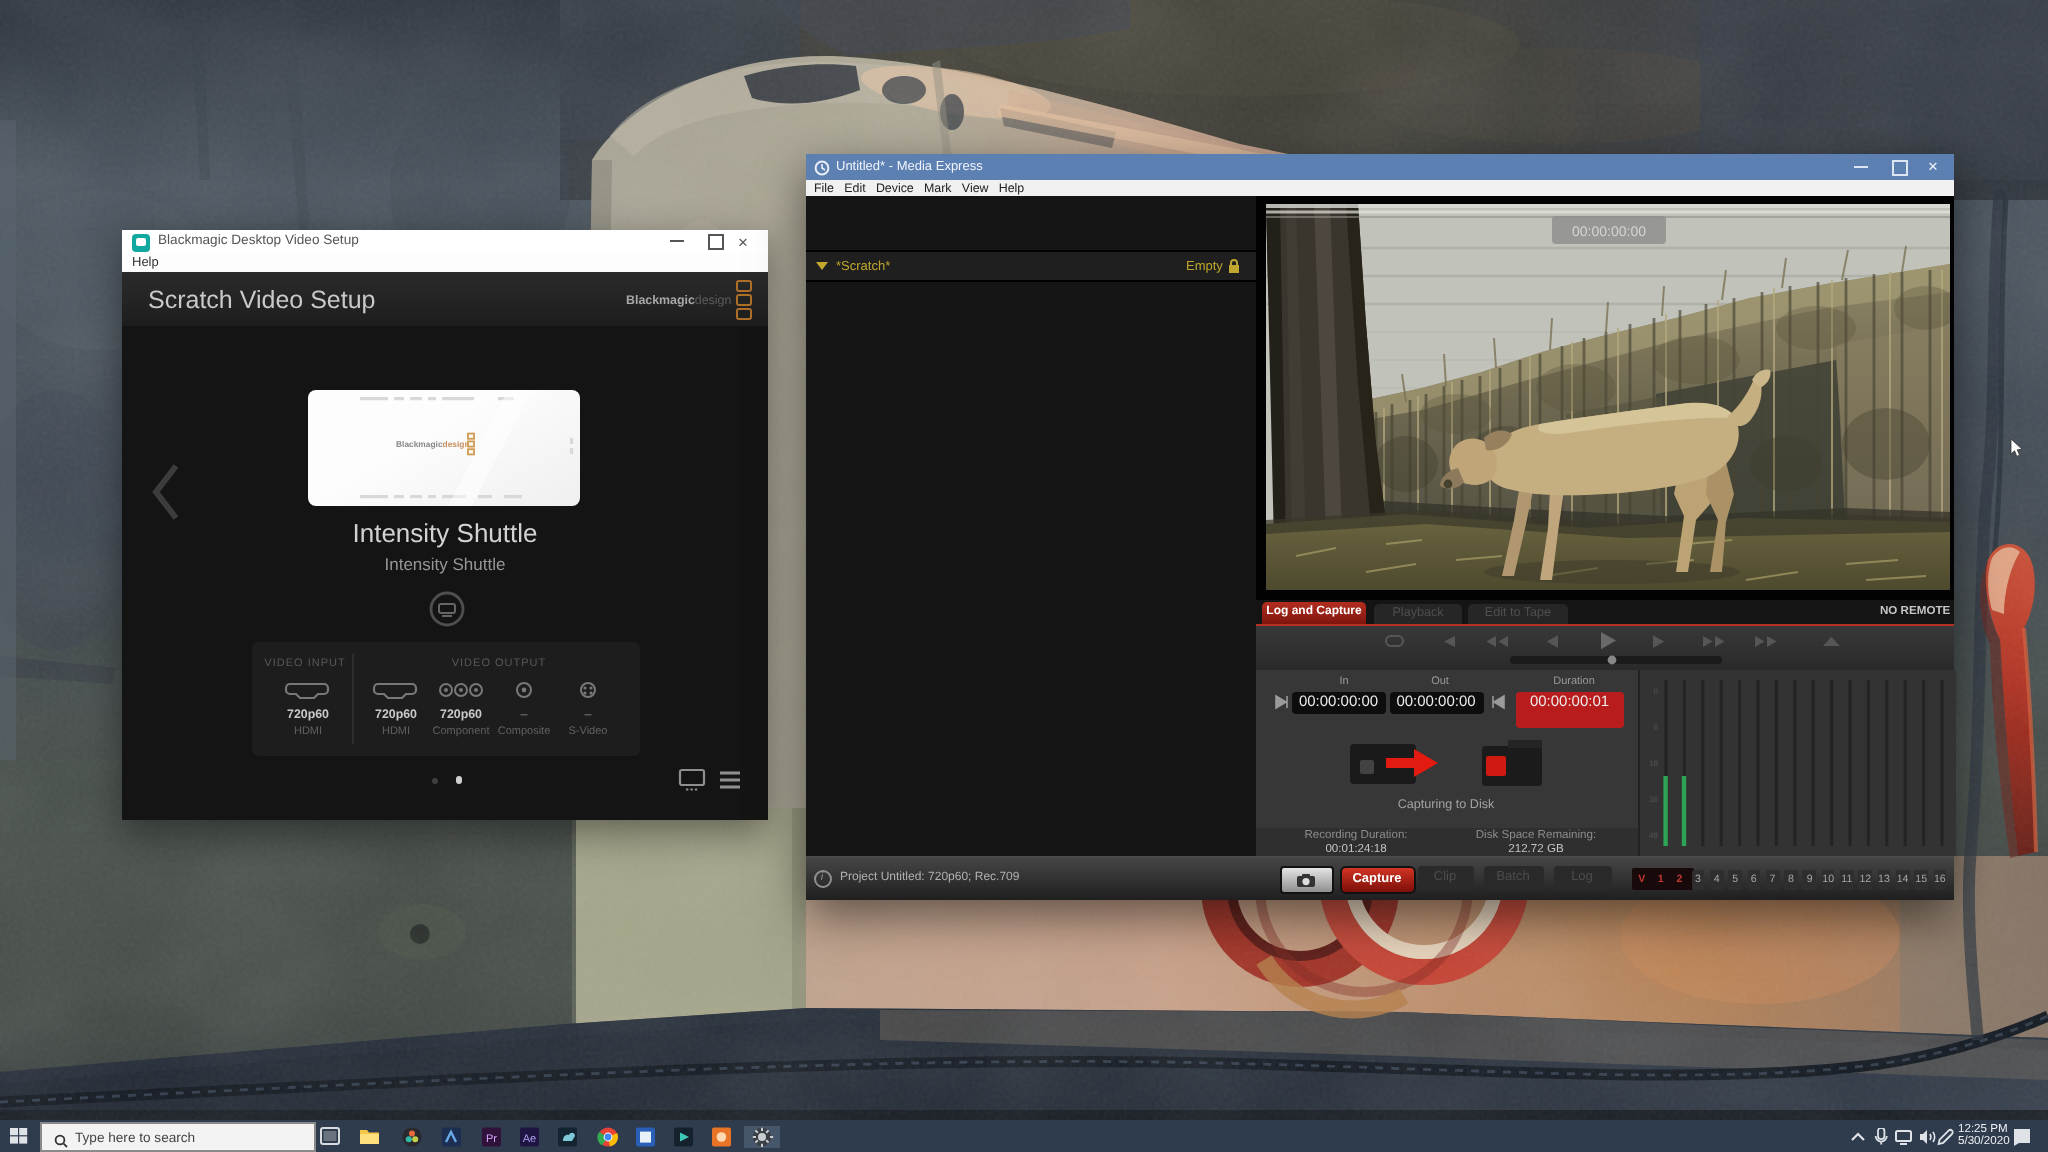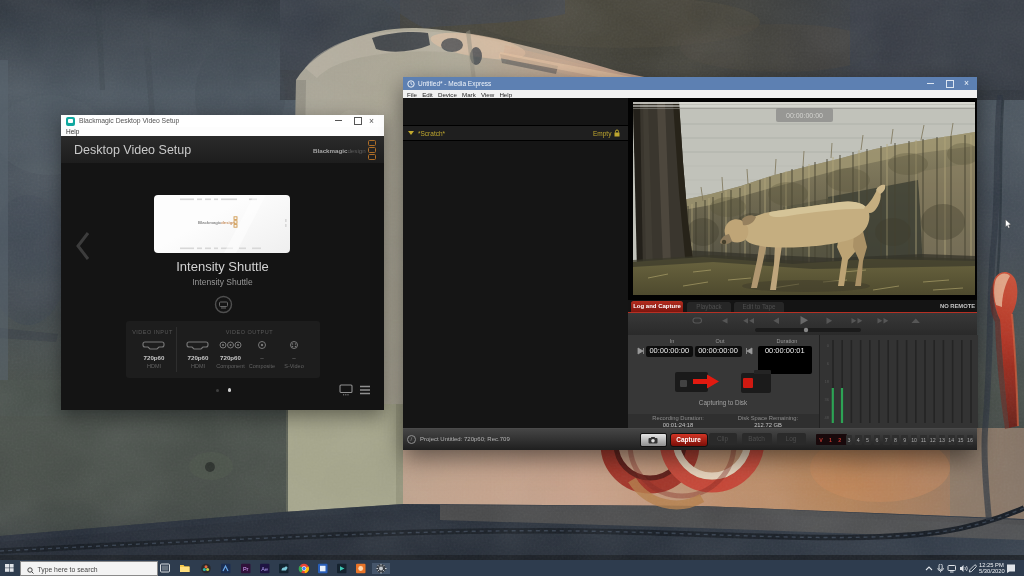--- a/index.html
+++ b/index.html
@@ -158,21 +158,21 @@
     <div class="abs" style="left:274px;top:5.5px;width:7px;height:1px;background:#555;"></div>
     <div class="abs" style="left:293px;top:2.5px;width:6px;height:6px;border:1px solid #555;"></div>
     <div class="abs" style="left:308px;top:1px;font-size:8.5px;color:#555;">×</div>
   </div>
 
   <div class="abs" style="left:0;top:12.5px;width:323px;height:8.5px;background:#fdfdfd;border-bottom:0.5px solid #ddd;">
     <div class="abs" style="left:5px;top:0.8px;font-size:6.5px;color:#333;">Help</div>
   </div>
 
   <div class="abs" style="left:0;top:21px;width:323px;height:27.5px;background:linear-gradient(#2b2b2b,#1d1d1d);">
-    <div class="abs" style="left:13px;top:7px;font-size:12.5px;color:#c9c9c9;">Desktop Video Setup</div>
+    <div class="abs" style="left:13px;top:7px;font-size:12.5px;color:#c9c9c9;">Scratch Video Setup</div>
     <div class="abs" style="left:252px;top:11px;font-size:6.2px;color:#a8a8a8;font-weight:bold;">Blackmagic<span style="color:#5c5c5c;font-weight:normal;">design</span></div>
     <div class="abs" style="left:307px;top:4.5px;width:5.5px;height:3.8px;border:1.2px solid #b06f28;border-radius:1.5px;"></div>
     <div class="abs" style="left:307px;top:11.5px;width:5.5px;height:3.8px;border:1.2px solid #b06f28;border-radius:1.5px;"></div>
     <div class="abs" style="left:307px;top:18.5px;width:5.5px;height:3.8px;border:1.2px solid #b06f28;border-radius:1.5px;"></div>
   </div>
 
   <div class="abs" style="left:0;top:48.5px;width:323px;height:247px;background:#141414;">
 
     <svg class="abs" style="left:14px;top:68px;" width="16" height="30" viewBox="0 0 16 30">
       <path d="M13,2 L3,15 L13,28" stroke="#3c3c3c" stroke-width="3" fill="none"></path>
@@ -469,21 +469,21 @@
   </div>
 
   <div class="abs" style="left:225px;top:257.5px;width:190.5px;height:93px;background:#373737;">
 
     <div class="abs" style="left:24px;top:3px;width:40px;text-align:center;font-size:5.5px;color:#999;">In</div>
     <div class="abs" style="left:72px;top:3px;width:40px;text-align:center;font-size:5.5px;color:#999;">Out</div>
     <div class="abs" style="left:136px;top:3px;width:46px;text-align:center;font-size:5.5px;color:#999;">Duration</div>
 
     <div class="abs" style="left:18px;top:11.5px;width:46.5px;height:10.5px;background:#0d0d0d;border-radius:2px;text-align:center;font-size:7.5px;color:#ececec;line-height:10.5px;">00:00:00:00</div>
     <div class="abs" style="left:66.5px;top:11.5px;width:47px;height:10.5px;background:#0d0d0d;border-radius:2px;text-align:center;font-size:7.5px;color:#ececec;line-height:10.5px;">00:00:00:00</div>
-    <div class="abs" style="left:130px;top:11.5px;width:53.5px;height:28px;background:#000000;border-radius:2px;text-align:center;font-size:7.5px;color:#ececec;line-height:10.5px;">00:00:00:01</div>
+    <div class="abs" style="left:130px;top:11.5px;width:53.5px;height:18px;background:#b91c1c;border-radius:2px;text-align:center;font-size:7.5px;color:#ececec;line-height:10.5px;">00:00:00:01</div>
     <svg class="abs" style="left:9px;top:12.5px;" width="8" height="8" viewBox="0 0 8 8">
           <path d="M1,1 L6,4 L1,7 Z M6.5,1 v6" fill="#9a9a9a" stroke="#9a9a9a" stroke-width="0.8"></path>
         </svg>
     <svg class="abs" style="left:117px;top:12.5px;" width="8" height="8" viewBox="0 0 8 8">
           <path d="M7,1 L2,4 L7,7 Z M1.5,1 v6" fill="#9a9a9a" stroke="#9a9a9a" stroke-width="0.8"></path>
         </svg>
 
     <div class="abs" style="left:47px;top:37px;width:33px;height:20.5px;background:#1a1a1a;border-radius:2px;"></div>
     <div class="abs" style="left:51.5px;top:45px;width:7.5px;height:7px;background:#424242;border-radius:1px;"></div>
     <svg class="abs" style="left:65px;top:39px;" width="27" height="15" viewBox="0 0 27 15">

